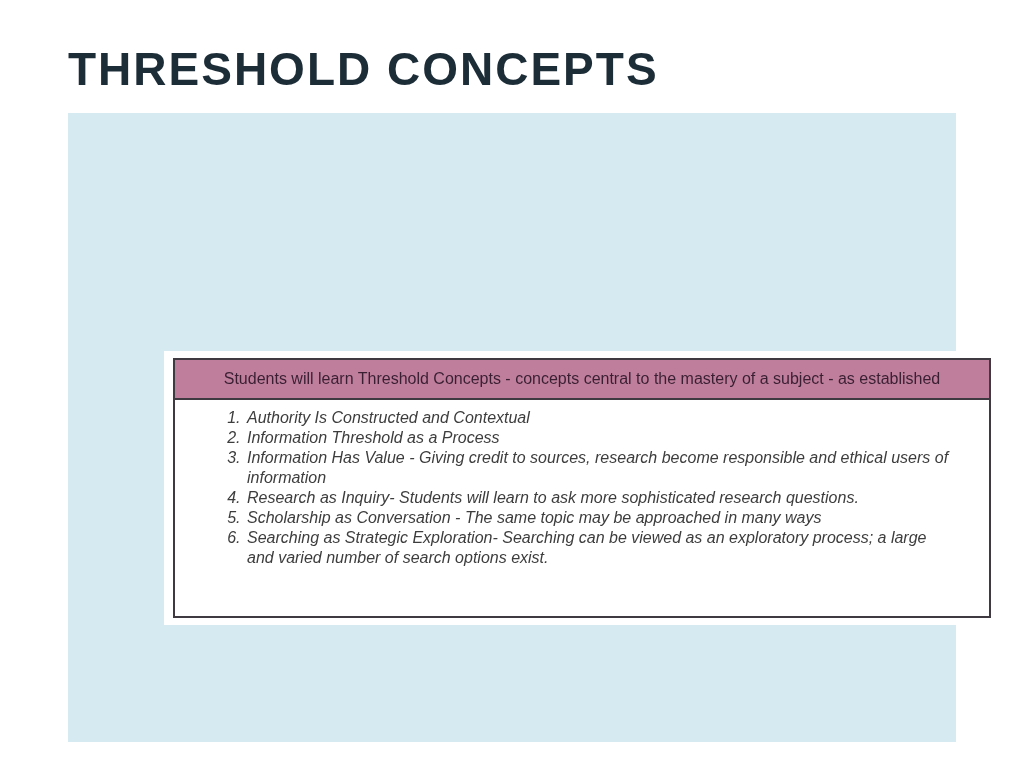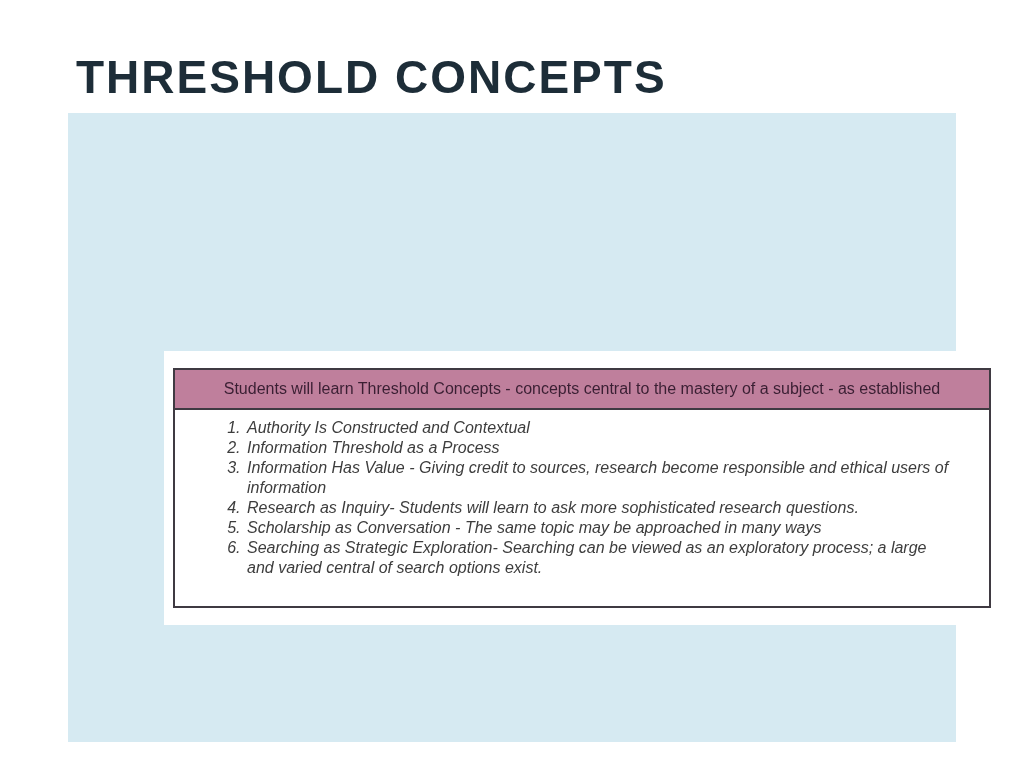--- a/index.html
+++ b/index.html
@@ -16,21 +16,21 @@
   }
   .slide {
     position: absolute;
     left: 0; top: 0;
     width: 1024px; height: 768px;
   }
   .slide-title {
     position: absolute;
     left: 64px;
     top: 38px;
-    margin: 12px;
+    margin: 4px;
     font-size: 46px;
     font-weight: 800;
     letter-spacing: 2px;
     color: #1d2d38;
     font-family: "Liberation Sans", sans-serif;
   }
   .blue-panel {
     position: absolute;
     left: 68px;
     top: 113px;
@@ -39,21 +39,21 @@
     background: #d6eaf2;
   }
   .table-card {
     position: absolute;
     left: 96px;
     top: 238px;
     width: 836px;
     height: 274px;
     background: #ffffff;
     box-sizing: border-box;
-    padding: 17px 9px;
+    padding: 7px 9px;
   }
   .concept-table {
     width: 100%;
     height: 100%;
     box-sizing: border-box;
     border: 2px solid #3f3a42;
     background: #ffffff;
     display: flex;
     flex-direction: column;
   }
@@ -101,20 +101,20 @@
           <div>Students will learn Threshold Concepts - concepts central to the mastery of a subject - as established</div>
         </div>
 
         <div class="table-body">
           <ol>
             <li>Authority Is Constructed and Contextual</li>
             <li>Information Threshold as a Process</li>
             <li>Information Has Value - Giving credit to sources, research become responsible and ethical users of information</li>
             <li>Research as Inquiry- Students will learn to ask more sophisticated research questions.</li>
             <li>Scholarship as Conversation - The same topic may be approached in many ways</li>
-            <li>Searching as Strategic Exploration- Searching can be viewed as an exploratory process; a large and varied central of search options exist.</li>
+            <li>Searching as Strategic Exploration- Searching can be viewed as an exploratory process; a large and varied number of search options exist.</li>
           </ol>
         </div>
 
       </div>
     </div>
   </div>
 </div>
 
 </body></html>

